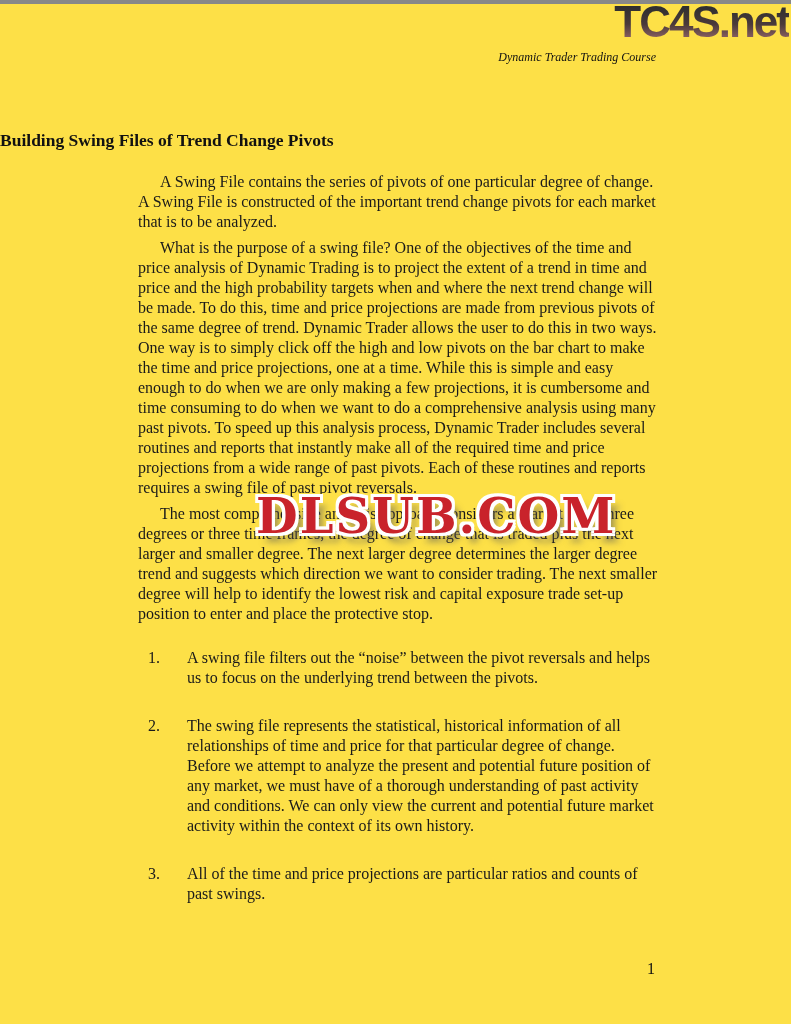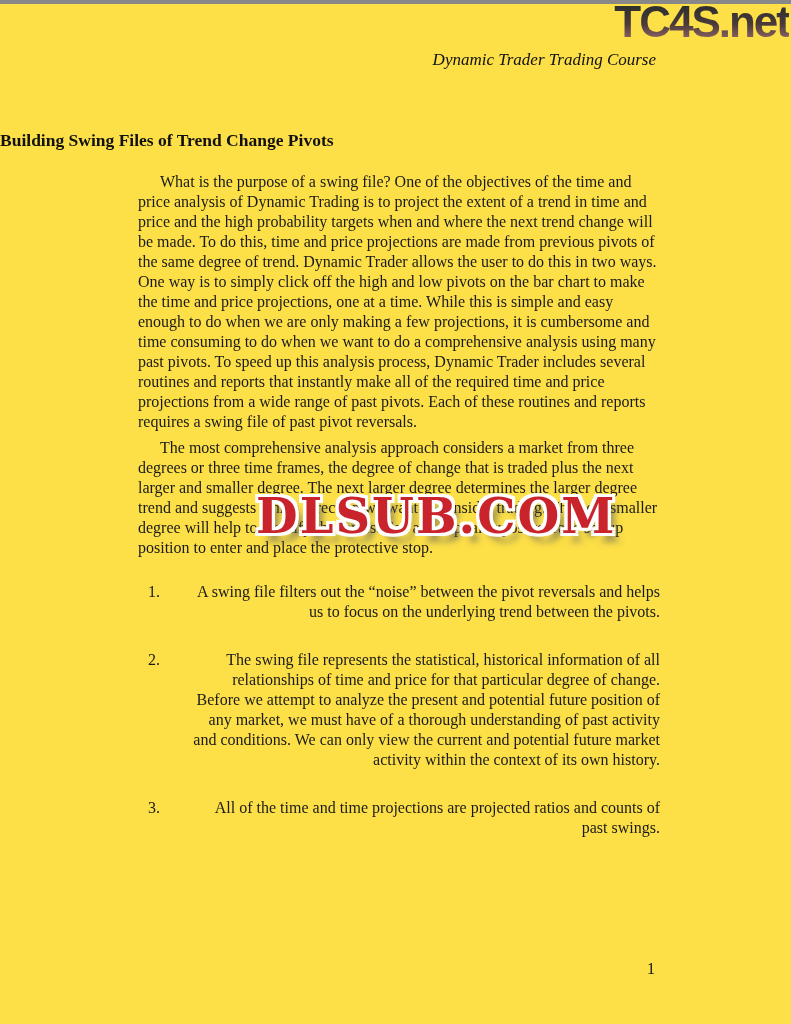--- a/index.html
+++ b/index.html
@@ -28,21 +28,21 @@
     background-clip: text;
     color: transparent;
     line-height: 1;
   }
 
   .course-header {
     position: absolute;
     top: 46px;
     right: 135px;
     font-style: italic;
-    font-size: 17px;
+    font-size: 12px;
     color: #111;
     white-space: nowrap;
   }
 
   .doc-title {
     position: absolute;
     top: 114px;
     left: 0;
     width: 100%;
     text-align: left;
@@ -67,21 +67,20 @@
   .doc-list {
     margin: 24px 0 0 0;
     padding: 0 0 0 49px;
     counter-reset: item;
   }
   .doc-list li {
     list-style: none;
     position: relative;
     counter-increment: item;
     margin: 0 0 28px 0;
-    text-align: right;
   }
   .doc-list li::before {
     content: counter(item) ".";
     position: absolute;
     left: -39px;
     top: 0;
   }
 
   .watermark {
     position: absolute;
@@ -135,33 +134,34 @@
 
   <div class="site-logo">TC4S.net</div>
 
   <div class="course-header">Dynamic Trader Trading Course</div>
 
   <h1 class="doc-title">Building Swing Files of Trend Change Pivots</h1>
 
   <div class="body-col">
     <div>
 
+        <p>A Swing File contains the series of pivots of one particular degree of change. A Swing File is constructed of the important trend change pivots for each market that is to be analyzed.</p>
 
         <p>What is the purpose of a swing file? One of the objectives of the time and price analysis of Dynamic Trading is to project the extent of a trend in time and price and the high probability targets when and where the next trend change will be made. To do this, time and price projections are made from previous pivots of the same degree of trend. Dynamic Trader allows the user to do this in two ways. One way is to simply click off the high and low pivots on the bar chart to make the time and price projections, one at a time. While this is simple and easy enough to do when we are only making a few projections, it is cumbersome and time consuming to do when we want to do a comprehensive analysis using many past pivots. To speed up this analysis process, Dynamic Trader includes several routines and reports that instantly make all of the required time and price projections from a wide range of past pivots. Each of these routines and reports requires a swing file of past pivot reversals.</p>
 
         <p>The most comprehensive analysis approach considers a market from three degrees or three time frames, the degree of change that is traded plus the next larger and smaller degree. The next larger degree determines the larger degree trend and suggests which direction we want to consider trading. The next smaller degree will help to identify the lowest risk and capital exposure trade set-up position to enter and place the protective stop.</p>
       </div>
 
     <ol class="doc-list">
 
         <li>A swing file filters out the “noise” between the pivot reversals and helps us to focus on the underlying trend between the pivots.</li>
 
         <li>The swing file represents the statistical, historical information of all relationships of time and price for that particular degree of change. Before we attempt to analyze the present and potential future position of any market, we must have of a thorough understanding of past activity and conditions. We can only view the current and potential future market activity within the context of its own history.</li>
 
-        <li>All of the time and time projections are projected ratios and counts of past swings.</li>
+        <li>All of the time and price projections are particular ratios and counts of past swings.</li>
       </ol>
   </div>
 
   <div class="watermark">DLSUB.COM</div>
 
   <div class="page-number">1</div>
 
 
 </div>
 

